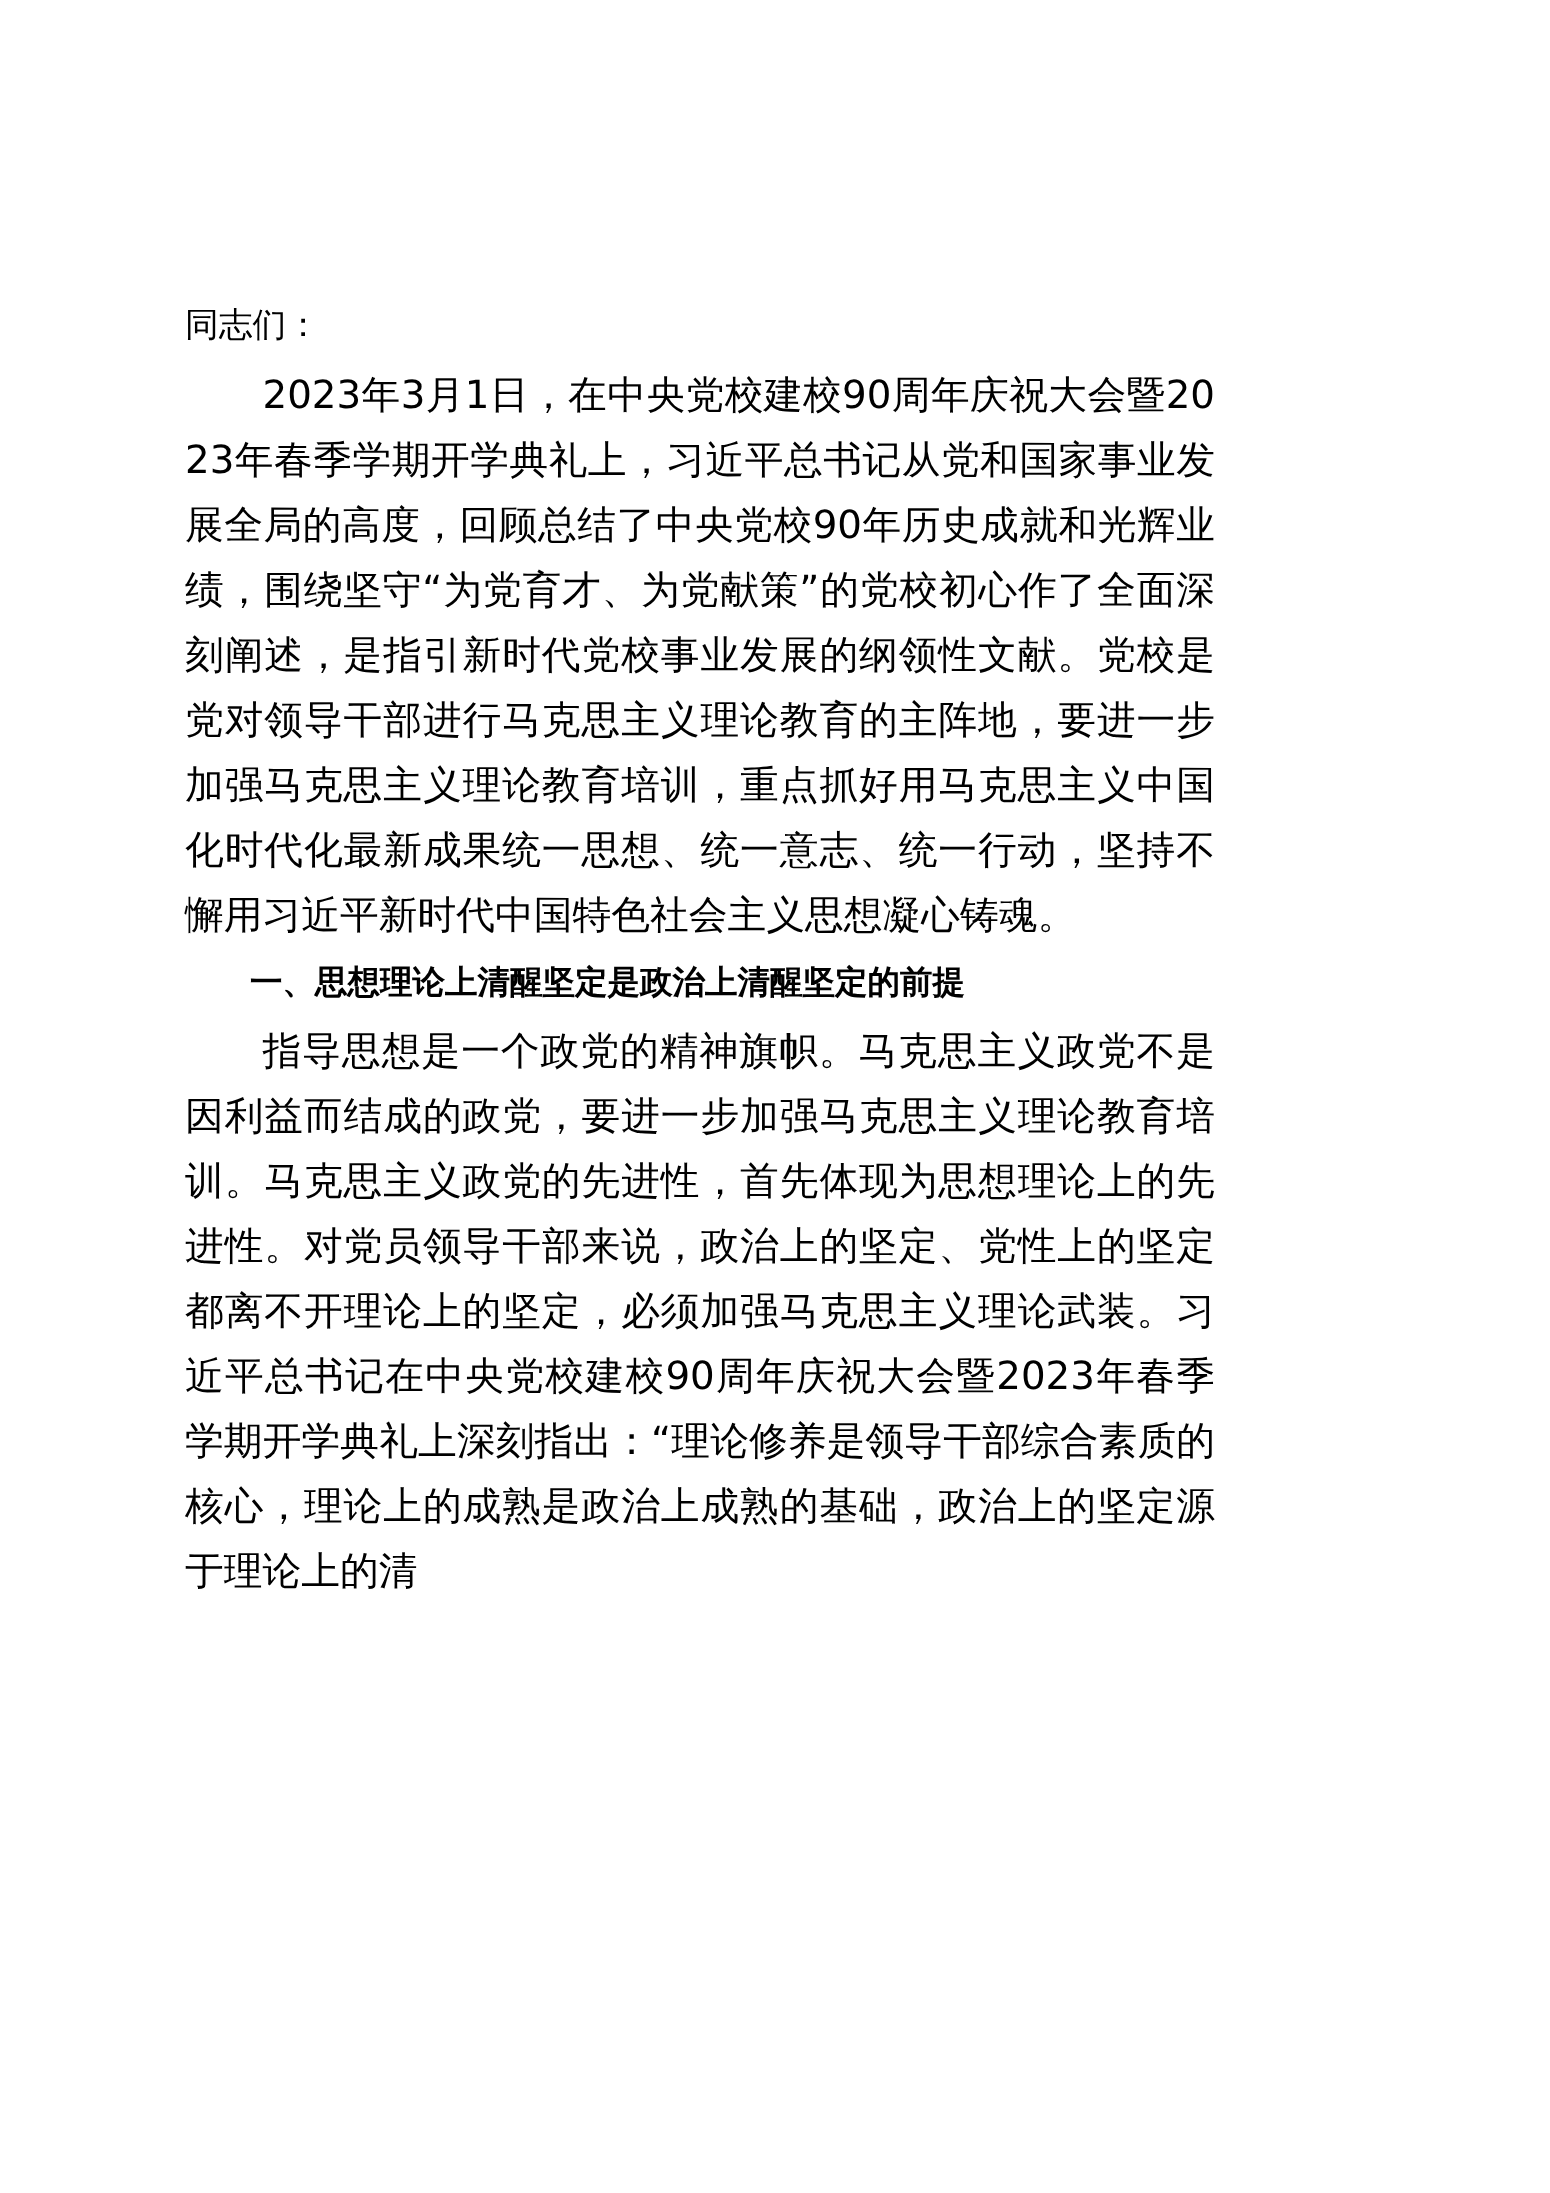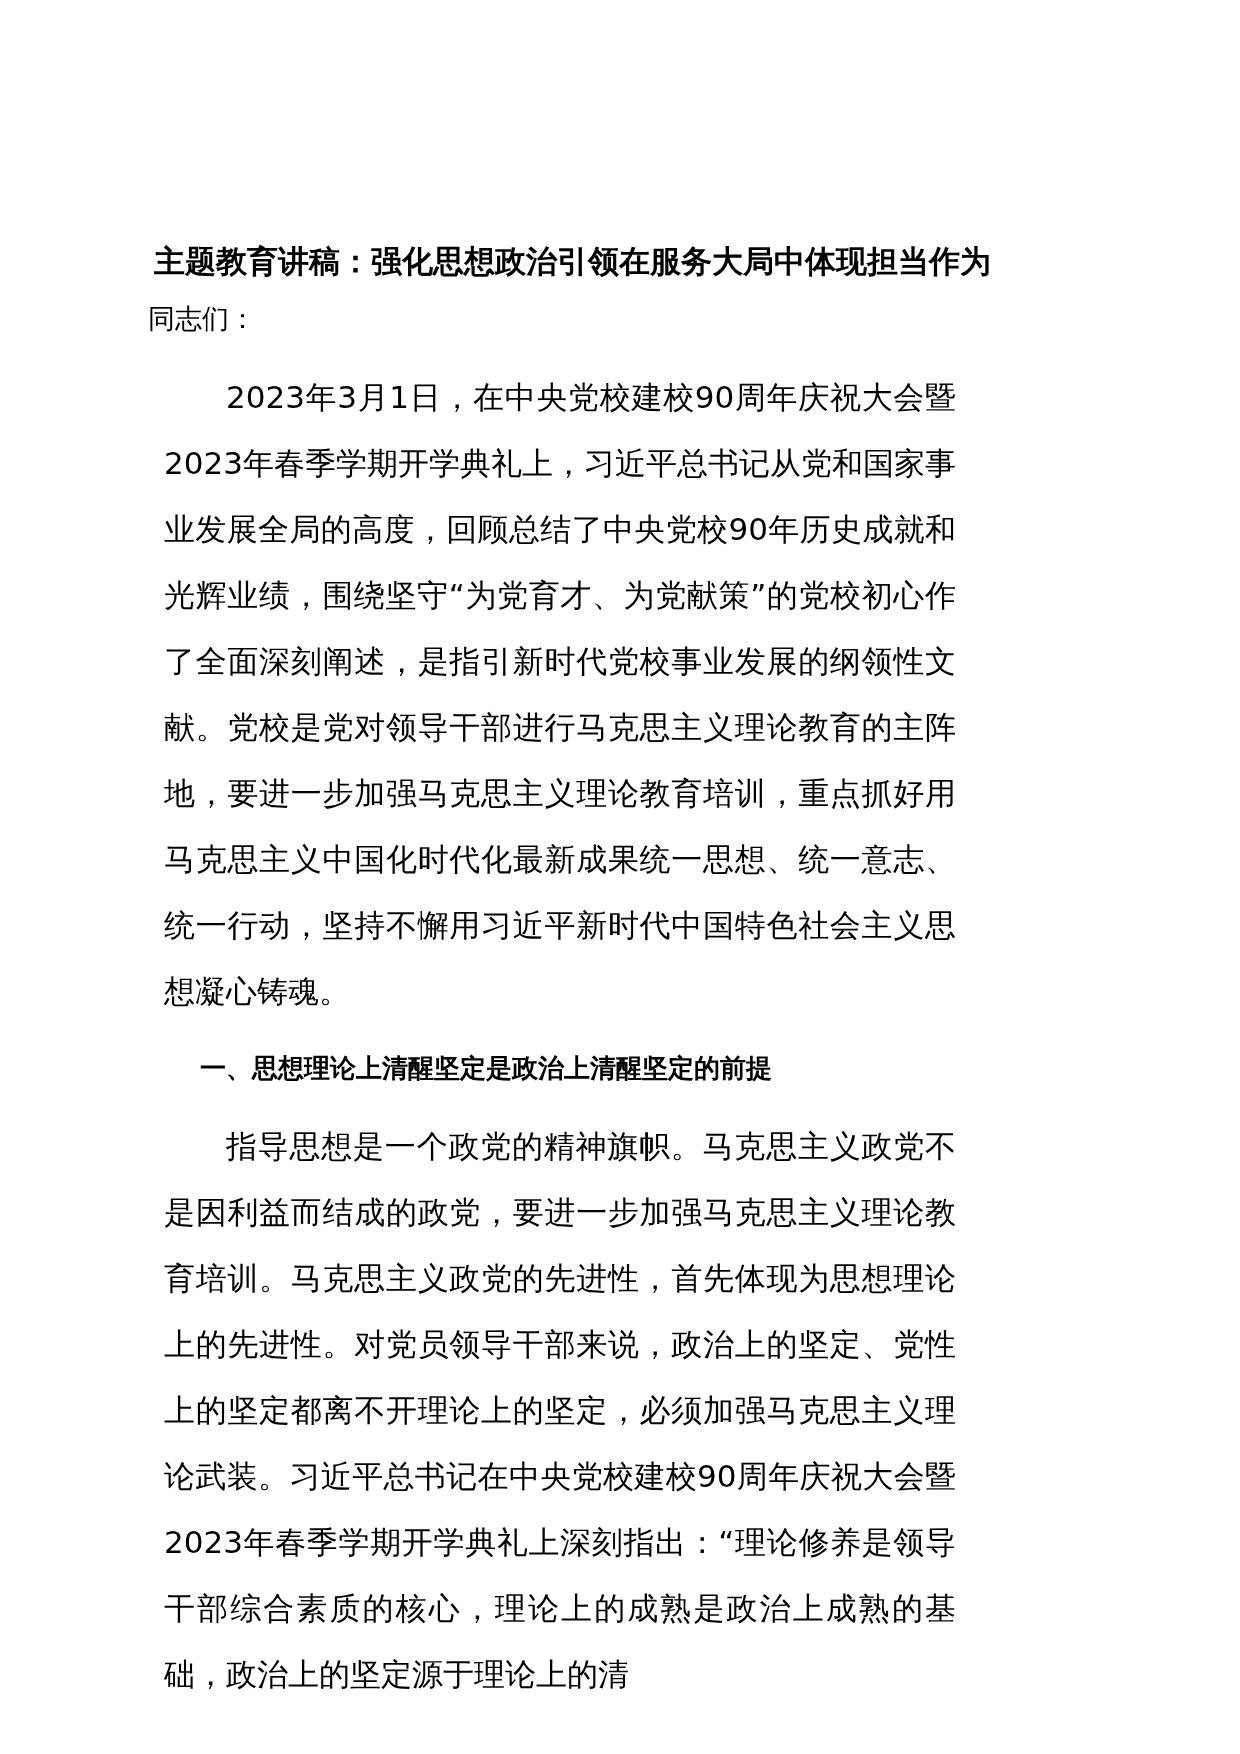--- a/index.html
+++ b/index.html
@@ -31,40 +31,39 @@
       letter-spacing: 0px;
       white-space: nowrap;
     }
     .salutation {
       font-size: 27px;
       line-height: 57.6px;
       margin: 0;
     }
     .para {
       font-size: 31px;
-      line-height: 66px;
-      margin: 16px;
+      line-height: 52px;
+      margin: 0;
       text-indent: 2em;
       text-align: justify;
       text-align-last: left;
       word-break: break-all;
     }
     .section-heading {
       font-size: 26px;
       font-weight: bold;
       line-height: 57.6px;
       margin: 0;
       text-indent: 2em;
     }
   </style>
 </head>
 <body>
 
 <div class="page">
-  <h1 class="doc-title">主题教育讲稿：强化思想政治引领在服务大局中体现担当作为</h1>
 
   <p class="salutation">同志们：</p>
 
   <p class="para">2023年3月1日，在中央党校建校90周年庆祝大会暨2023年春季学期开学典礼上，习近平总书记从党和国家事业发展全局的高度，回顾总结了中央党校90年历史成就和光辉业绩，围绕坚守“为党育才、为党献策”的党校初心作了全面深刻阐述，是指引新时代党校事业发展的纲领性文献。党校是党对领导干部进行马克思主义理论教育的主阵地，要进一步加强马克思主义理论教育培训，重点抓好用马克思主义中国化时代化最新成果统一思想、统一意志、统一行动，坚持不懈用习近平新时代中国特色社会主义思想凝心铸魂。</p>
 
   <h2 class="section-heading">一、思想理论上清醒坚定是政治上清醒坚定的前提</h2>
 
   <p class="para">指导思想是一个政党的精神旗帜。马克思主义政党不是因利益而结成的政党，要进一步加强马克思主义理论教育培训。马克思主义政党的先进性，首先体现为思想理论上的先进性。对党员领导干部来说，政治上的坚定、党性上的坚定都离不开理论上的坚定，必须加强马克思主义理论武装。习近平总书记在中央党校建校90周年庆祝大会暨2023年春季学期开学典礼上深刻指出：“理论修养是领导干部综合素质的核心，理论上的成熟是政治上成熟的基础，政治上的坚定源于理论上的清</p>
 </div>
 

